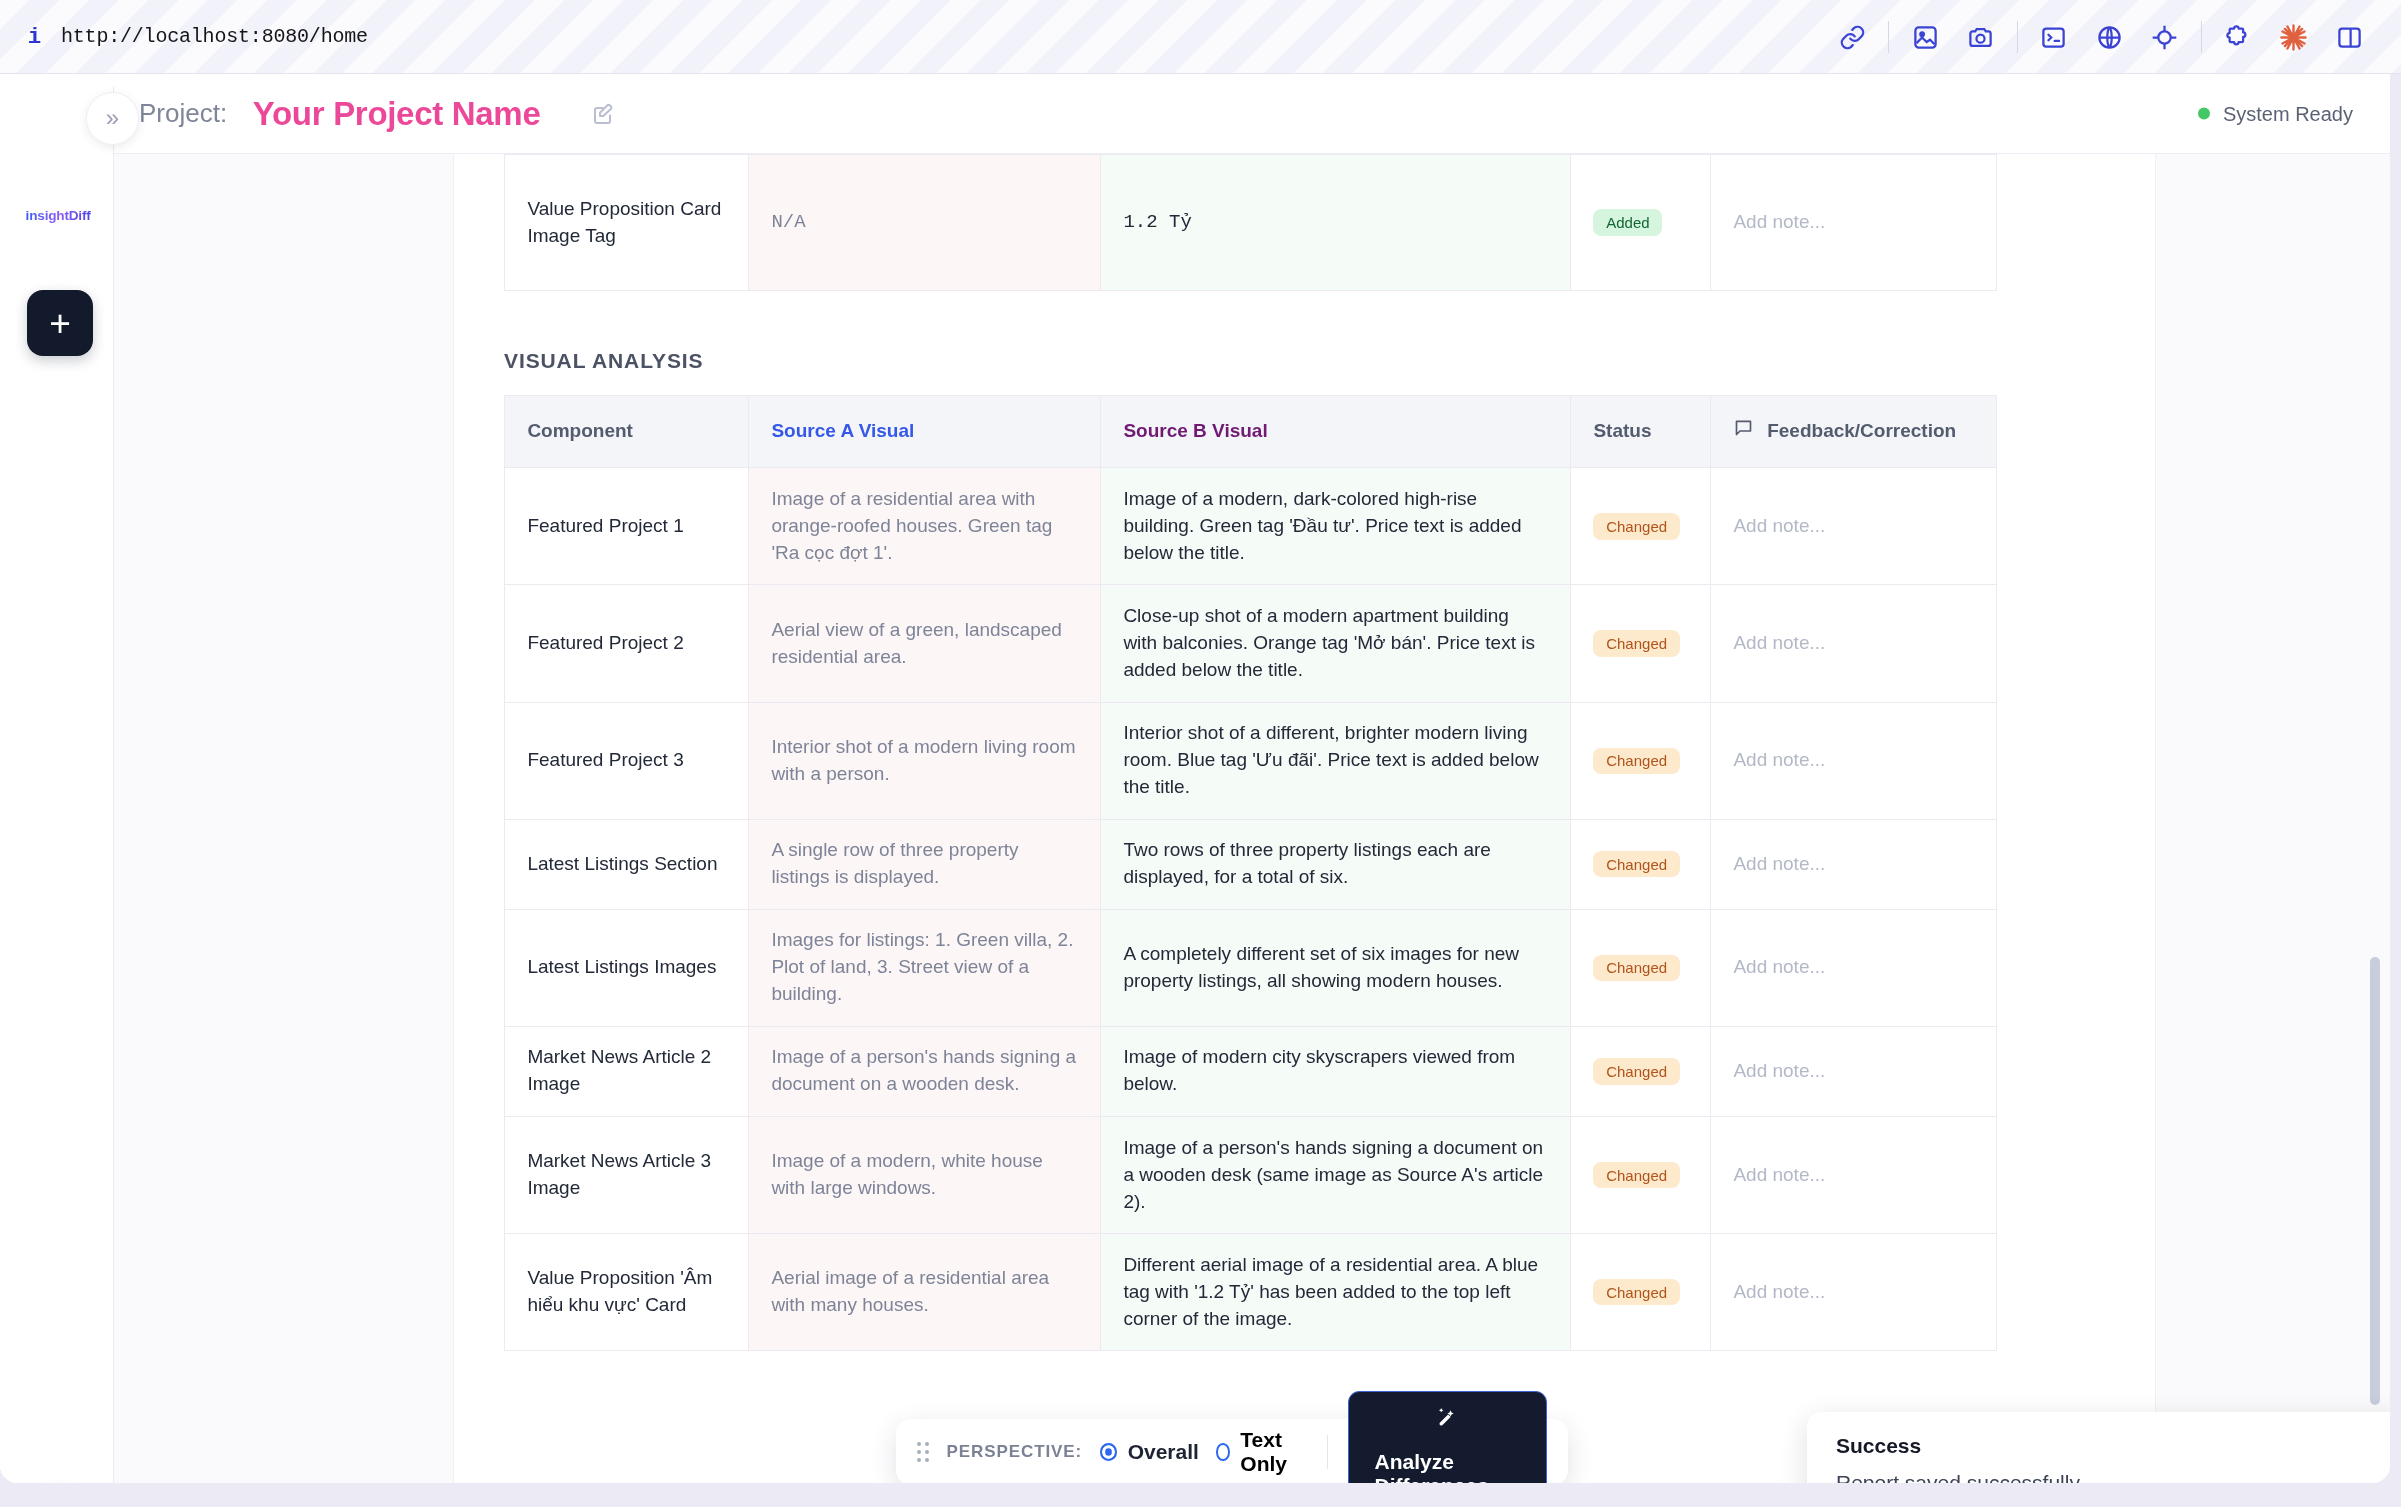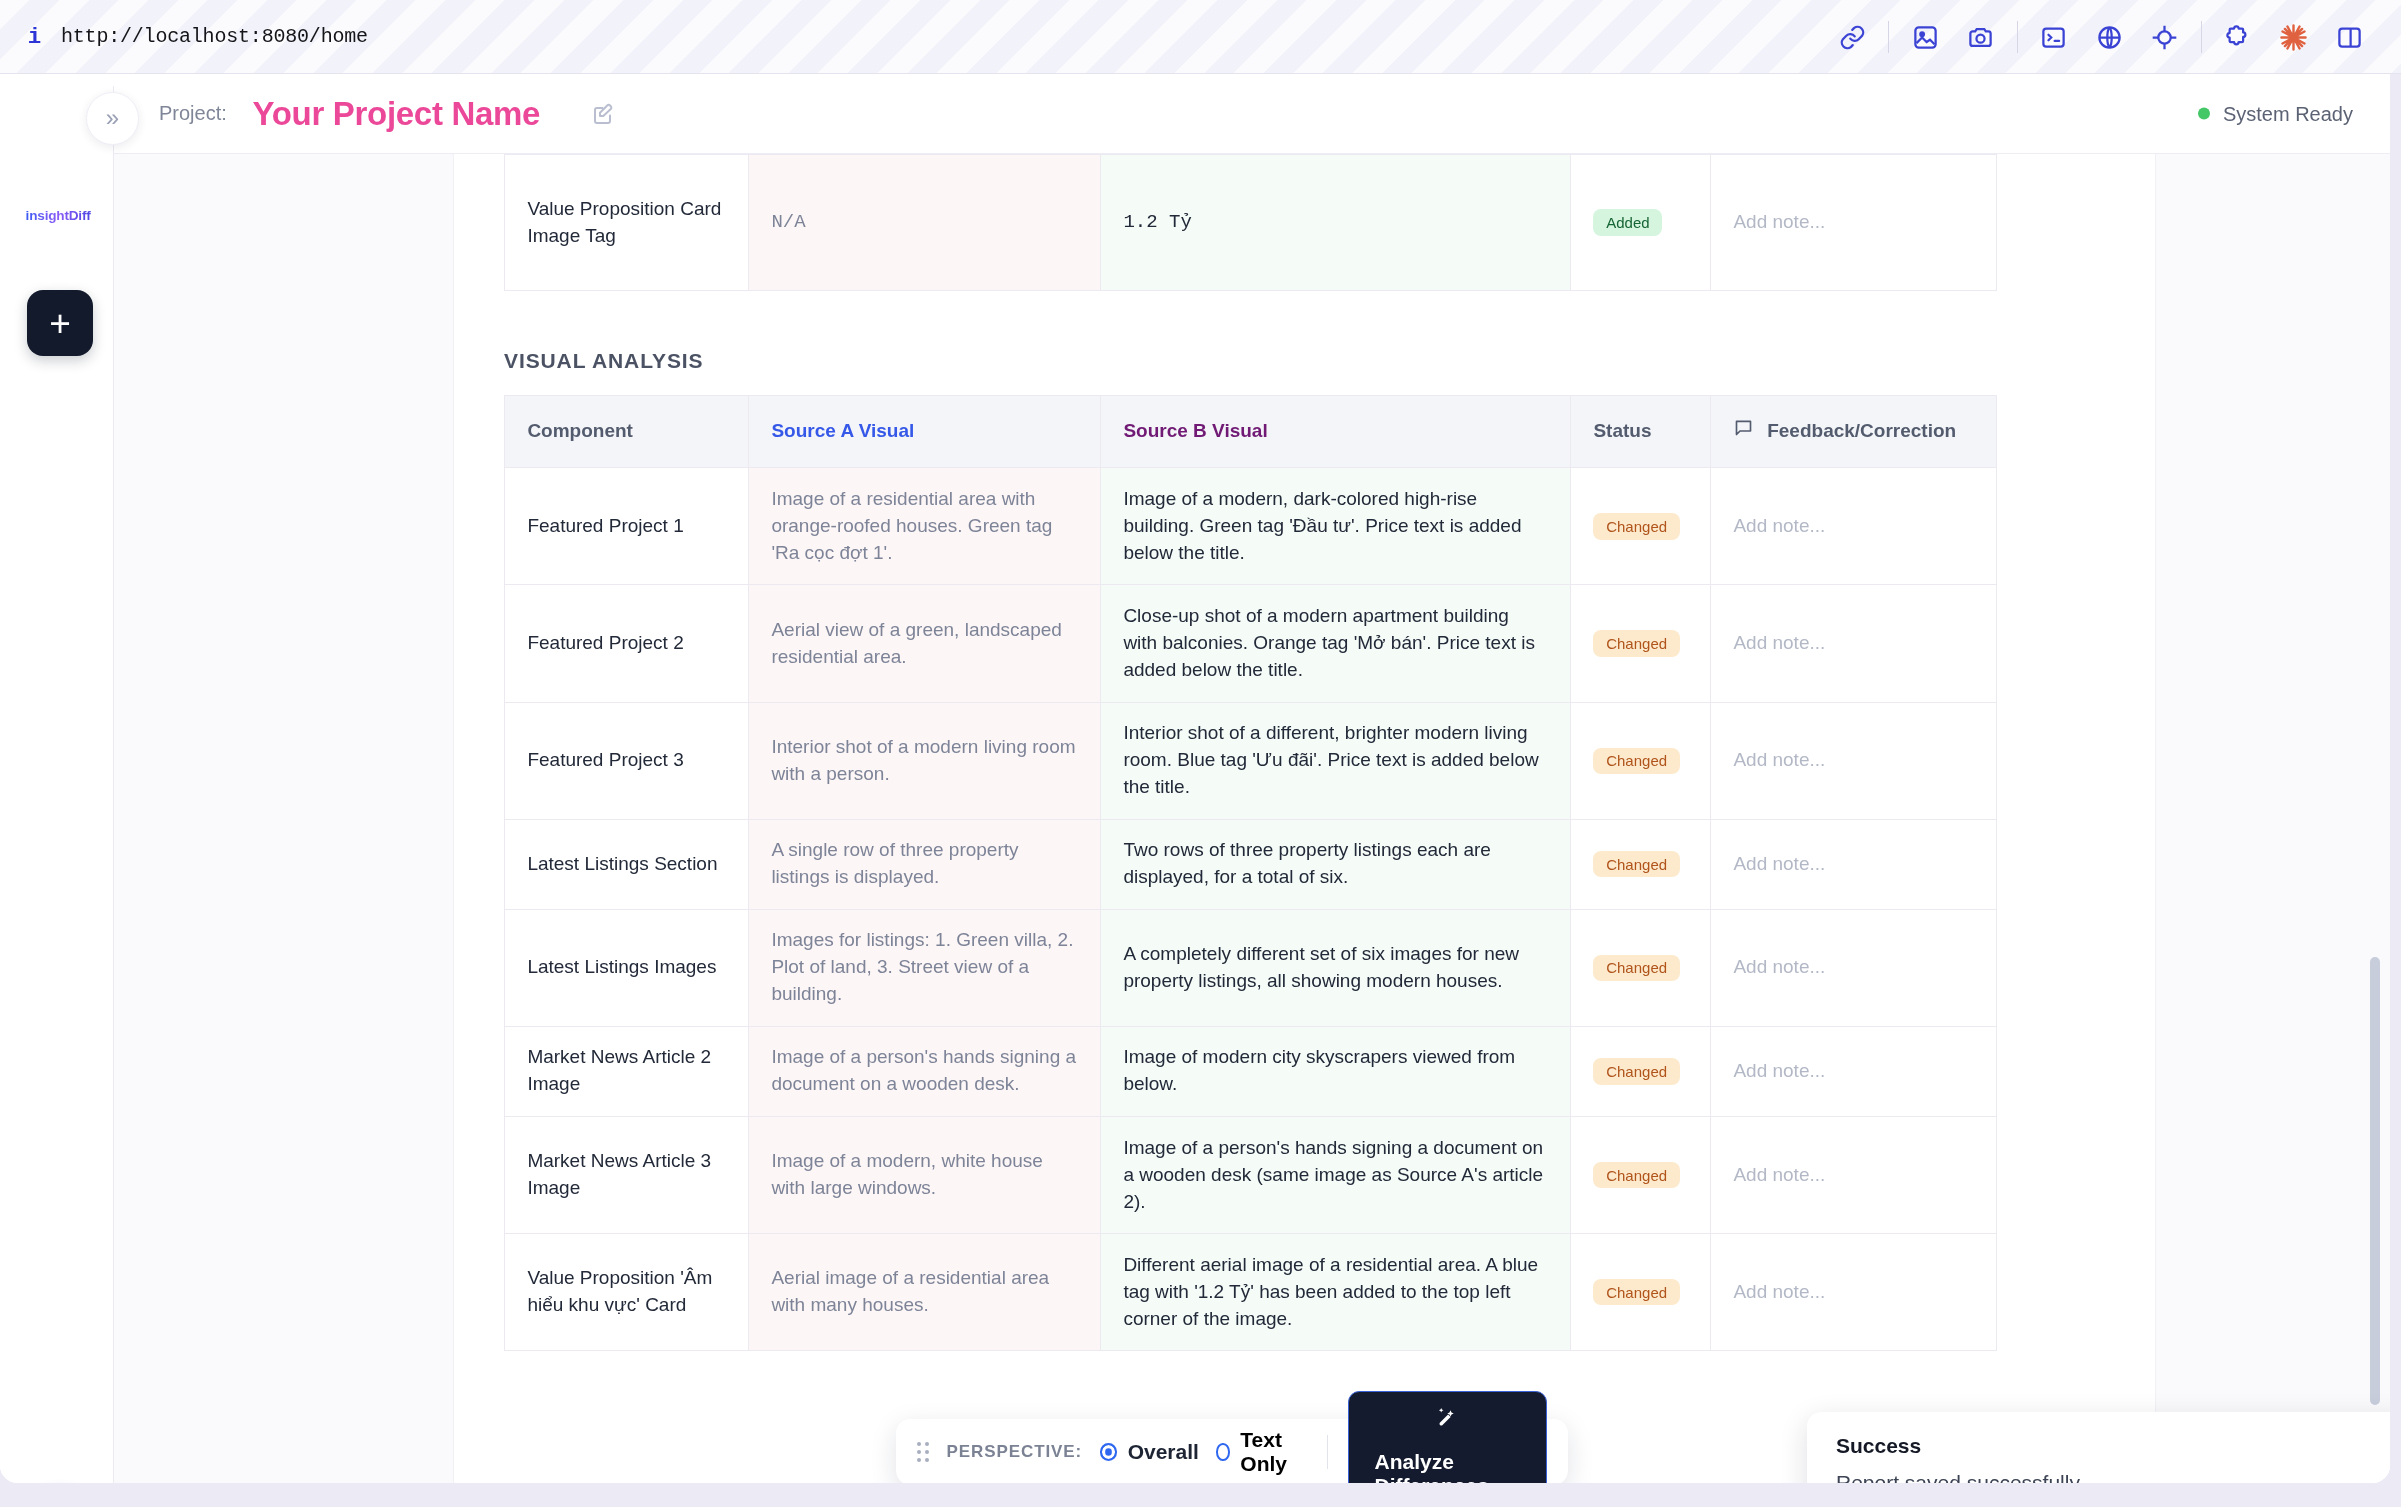--- a/index.html
+++ b/index.html
@@ -93,21 +93,21 @@
     display: flex; align-items: center;
   }
   .collapse-btn {
     position: absolute; left: -28px; top: 17.6px;
     width: 53px; height: 53px; border-radius: 50%;
     background: #ffffff; border: 0.8px solid #f0eef6;
     box-shadow: 0 2.4px 9.6px rgba(40,40,80,0.09);
     display: flex; align-items: center; justify-content: center;
     color: #9aa0b5; font-size: 24px; cursor: pointer;
   }
-  .proj-label { margin-left: 45px; font-size: 20px; color: #7f8698; }
+  .proj-label { margin-left: 25px; font-size: 26px; color: #7f8698; }
   .proj-name { margin-left: 25.6px; font-size: 33px; font-weight: 700; color: #ec4899; letter-spacing: -0.3px;}
   .edit-icon { margin-left: 51px; color: #b9bfd0; display:flex; cursor:pointer;}
   .status {
     position: absolute; right: 37px; top: 50%; transform: translateY(-50%);
     display: flex; align-items: center; gap: 12.8px;
     font-size: 20px; color: #5b6274;
   }
   .dot { width: 12px; height: 12px; border-radius: 50%; background: #44c767; }
 
   

